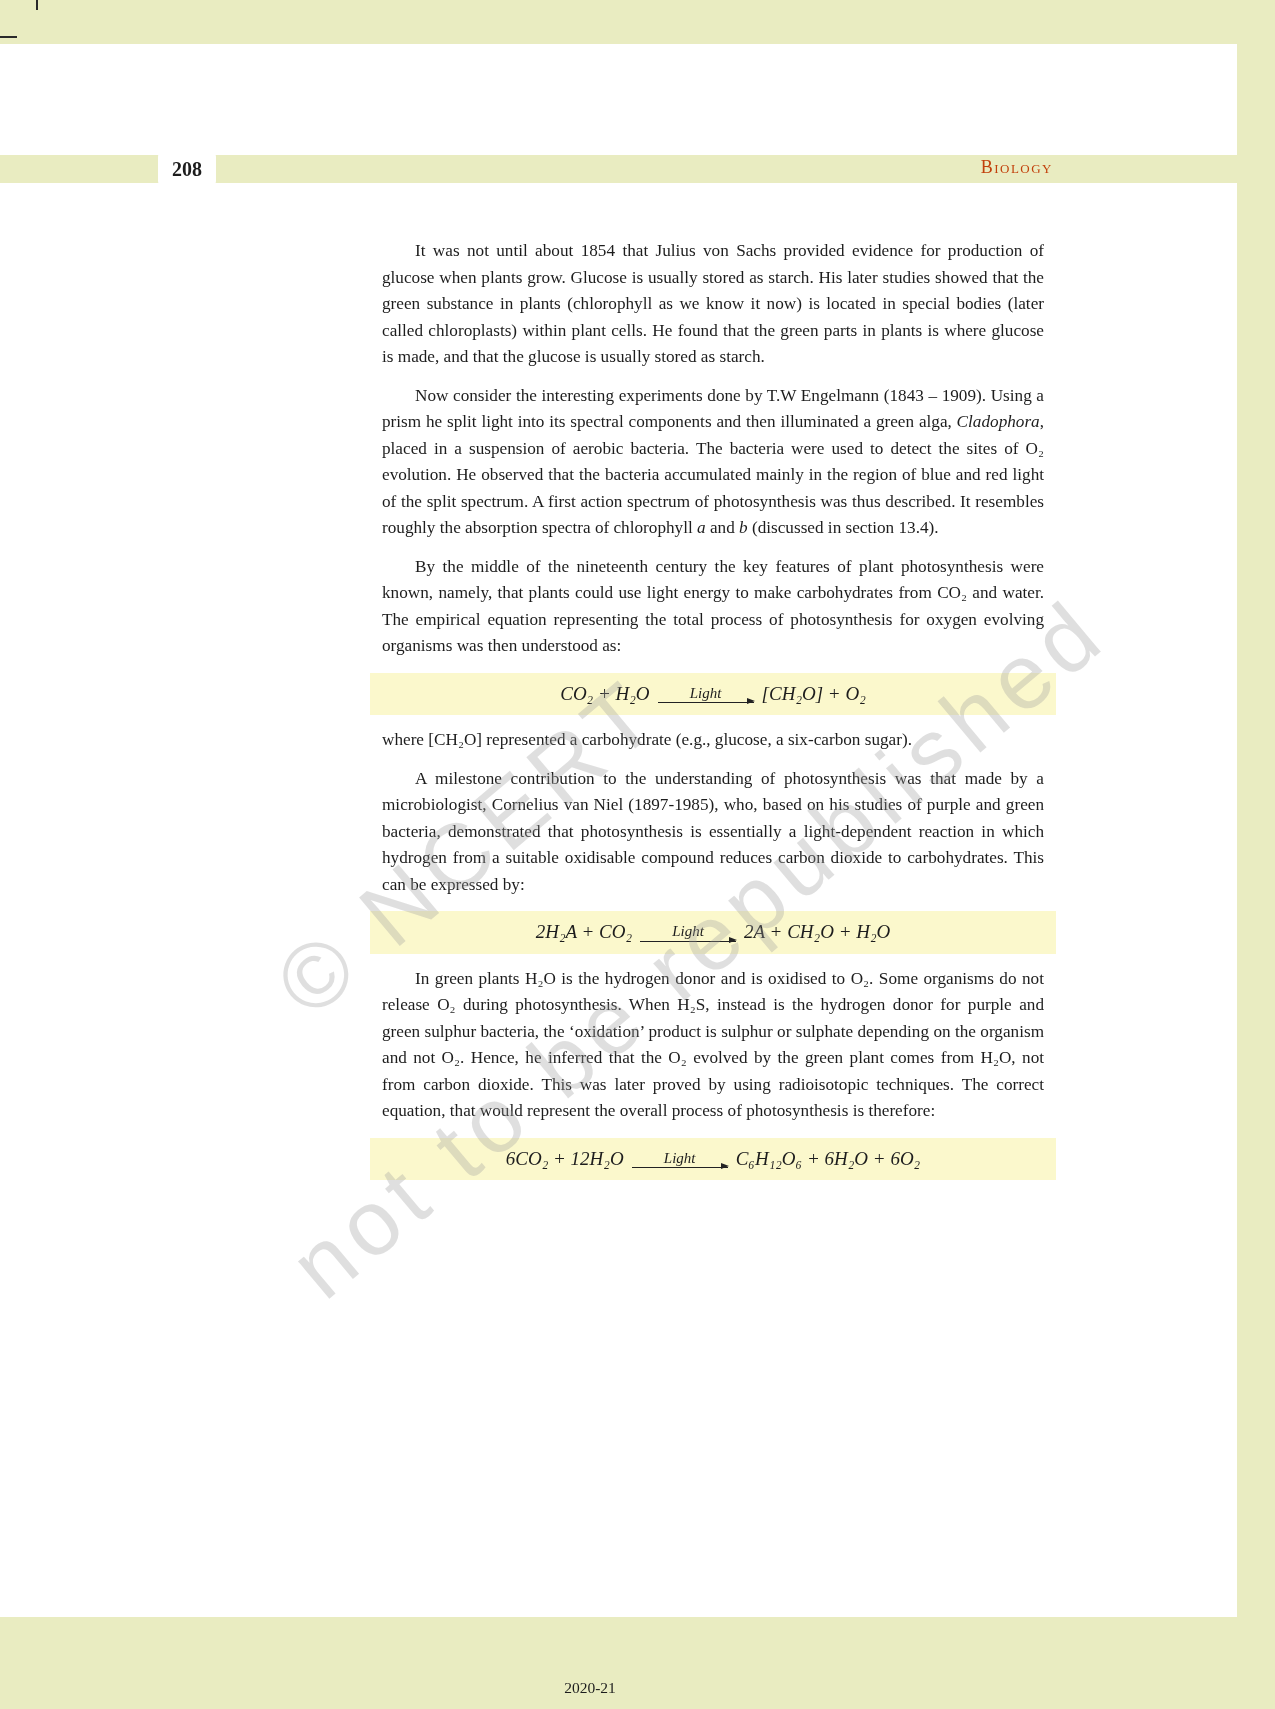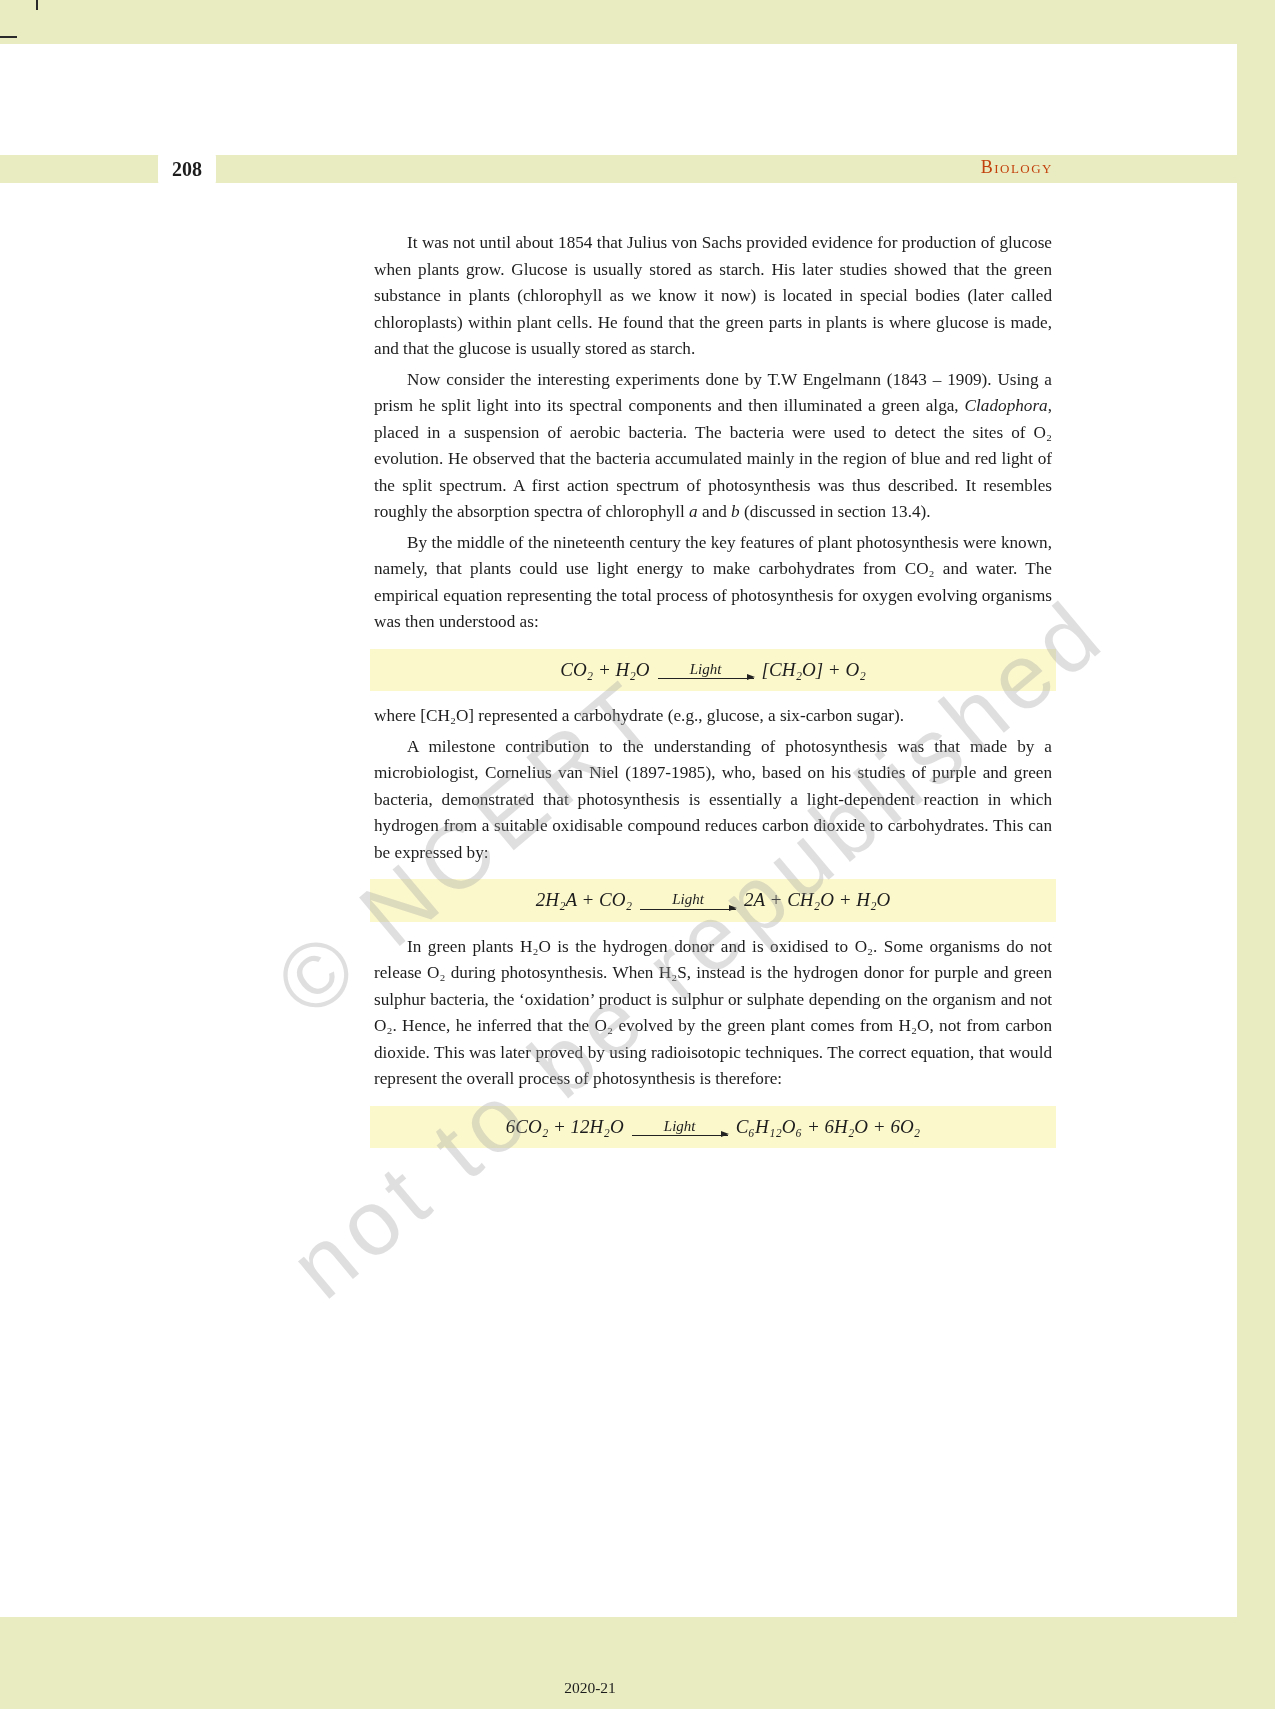--- a/index.html
+++ b/index.html
@@ -21,21 +21,21 @@
     font-weight:bold;font-size:20px;z-index:3;
   }
   .journal{
     position:absolute;top:157px;right:222px;z-index:3;
     font-variant:small-caps;font-size:18px;letter-spacing:1.5px;color:#c2410c;text-align:center;
   }
   .content{
     position:absolute;top:226px;left:370px;width:686px;z-index:2;
     font-size:17.2px;line-height:26.5px;text-align:justify;
   }
-  .content p{margin:4px;text-indent:33px;}
+  .content p{margin:12px;text-indent:33px;}
   .content p.noindent{text-indent:0;}
   .eqbox{
     background:#fbf8cc;margin:13px 0 12px;padding:8px 8px;
     display:flex;justify-content:center;align-items:center;
     font-size:19px;text-indent:0;font-style:italic;
   }
   .rxn-arrow{display:inline-flex;flex-direction:column;align-items:center;margin:0 8px;transform:translateY(3px);}
   .rxn-label{font-size:15px;line-height:1.1;padding:0 4px;}
   .rxn-shaft{width:96px;height:6px;border-top:1.4px solid #222;position:relative;margin-top:1px;}
   .rxn-shaft::after{

